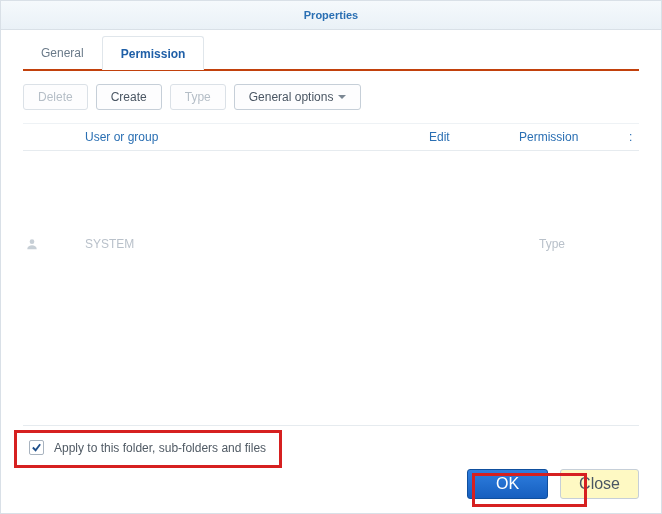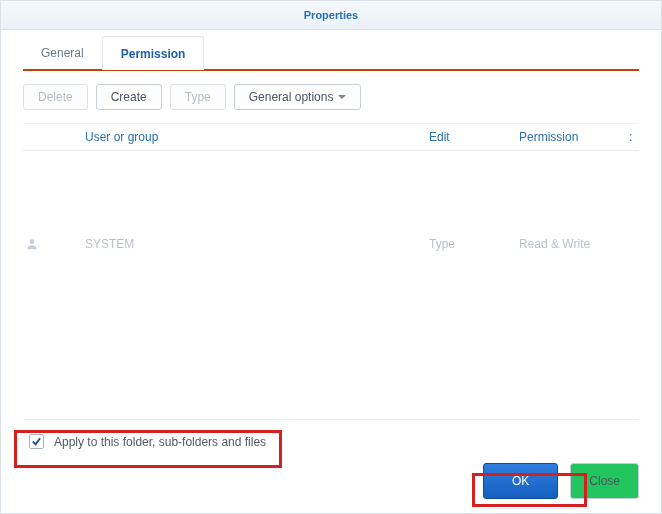--- a/index.html
+++ b/index.html
@@ -145,30 +145,30 @@
       gap: 12px;
       padding: 0 22px 14px 0;
     }
     .btn-primary {
       background: #1f6ed4;
       background: linear-gradient(#2f7fe0, #165fbf);
       color: #fff;
       border: 1px solid #0f4f9e;
       padding: 5px 28px;
       border-radius: 3px;
-      font-size: 12px;
+      font-size: 16px;
       cursor: pointer;
     }
     .btn-close {
-      background: #22c55e;
+      background: #fef9c3;
       border: 1px solid #c6cfd8;
       color: #4a5663;
-      padding: 10px 18px;
+      padding: 4px 18px;
       border-radius: 3px;
-      font-size: 12px;
+      font-size: 16px;
       cursor: pointer;
     }
   </style>
 </head>
 <body>
 
 <div class="dialog">
   <div class="title-bar">Properties</div>
 
   <div class="content">
@@ -201,21 +201,20 @@
         <div class="col-check">
           <span class="user-icon">
             <svg viewBox="0 0 24 24" fill="#c7cfd6">
                 <circle cx="12" cy="8" r="4"></circle>
                 <path d="M4 20c0-4 4-6 8-6s8 2 8 6v1H4v-1z"></path>
               </svg>
           </span>
         </div>
         <div class="col-user">SYSTEM</div>
         <div class="col-type">Type</div>
-        <div class="col-perm">Read &amp; Write</div>
         <div class="col-extra"></div>
       </div>
     </div>
 
     <div class="apply-row">
       <span class="checkbox">
         <svg viewBox="0 0 24 24" fill="none" stroke="#1f4f8a" stroke-width="4">
             <polyline points="4,12 10,18 20,5"></polyline>
           </svg>
       </span>

